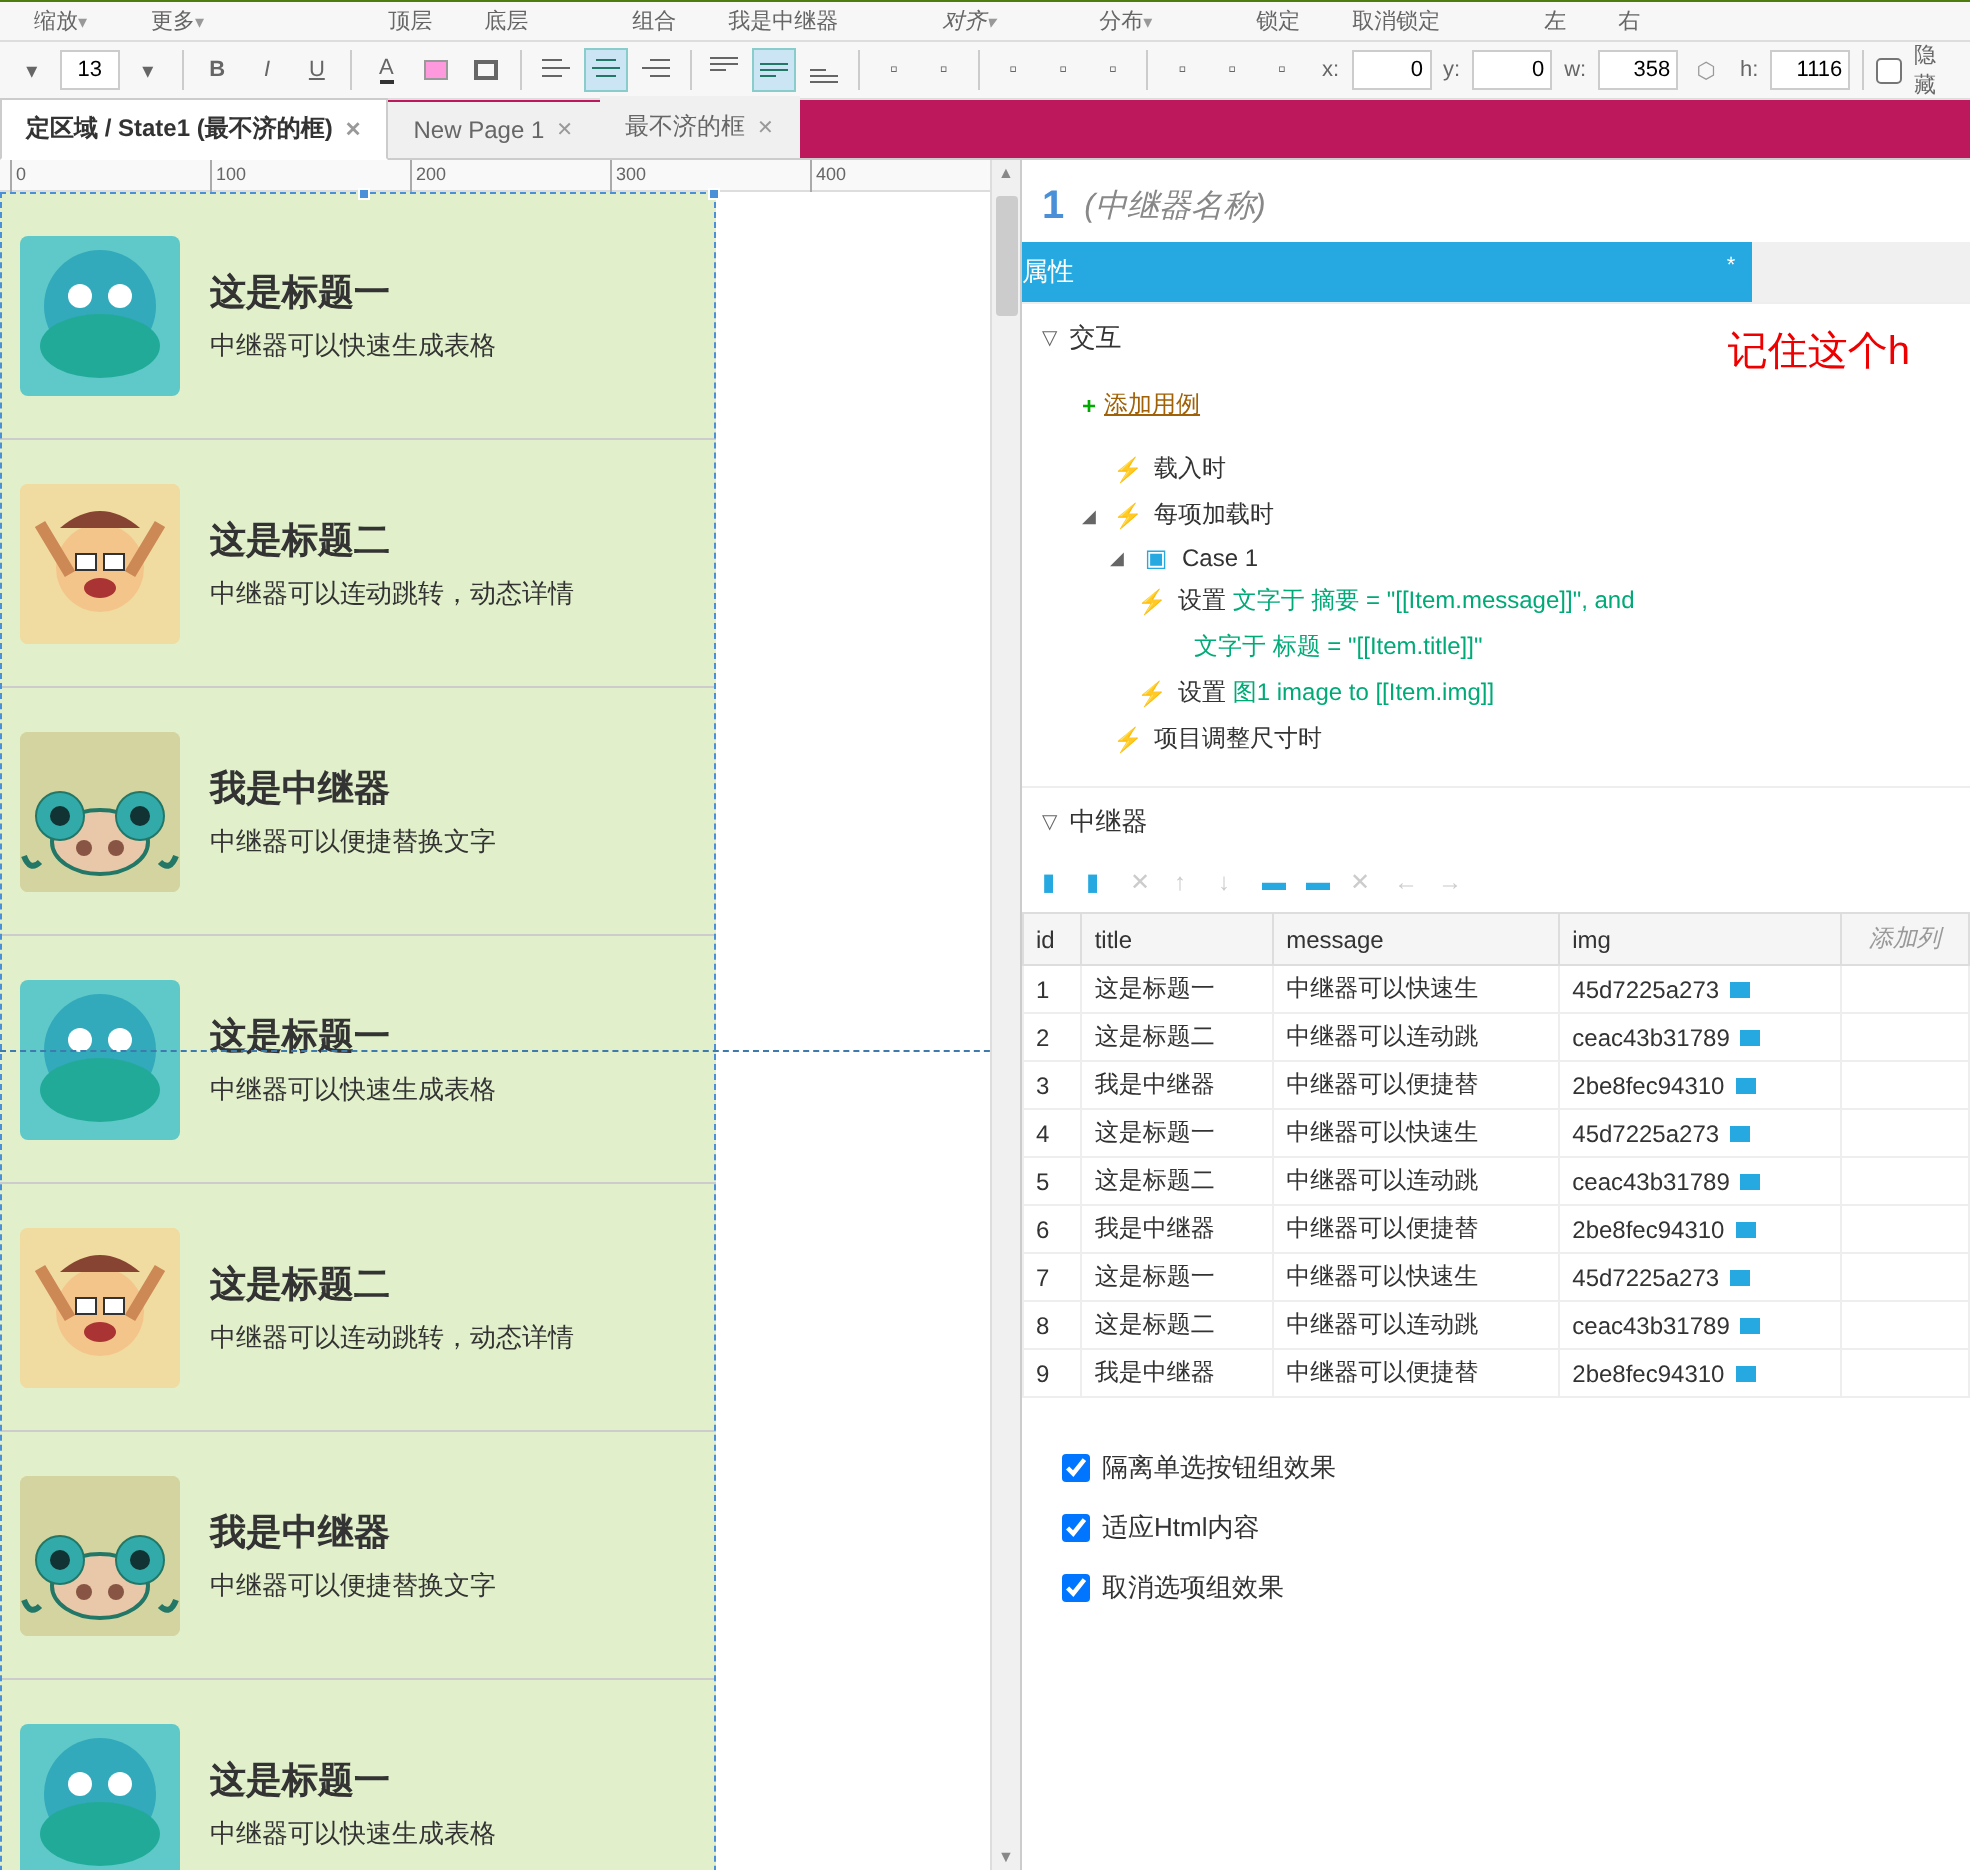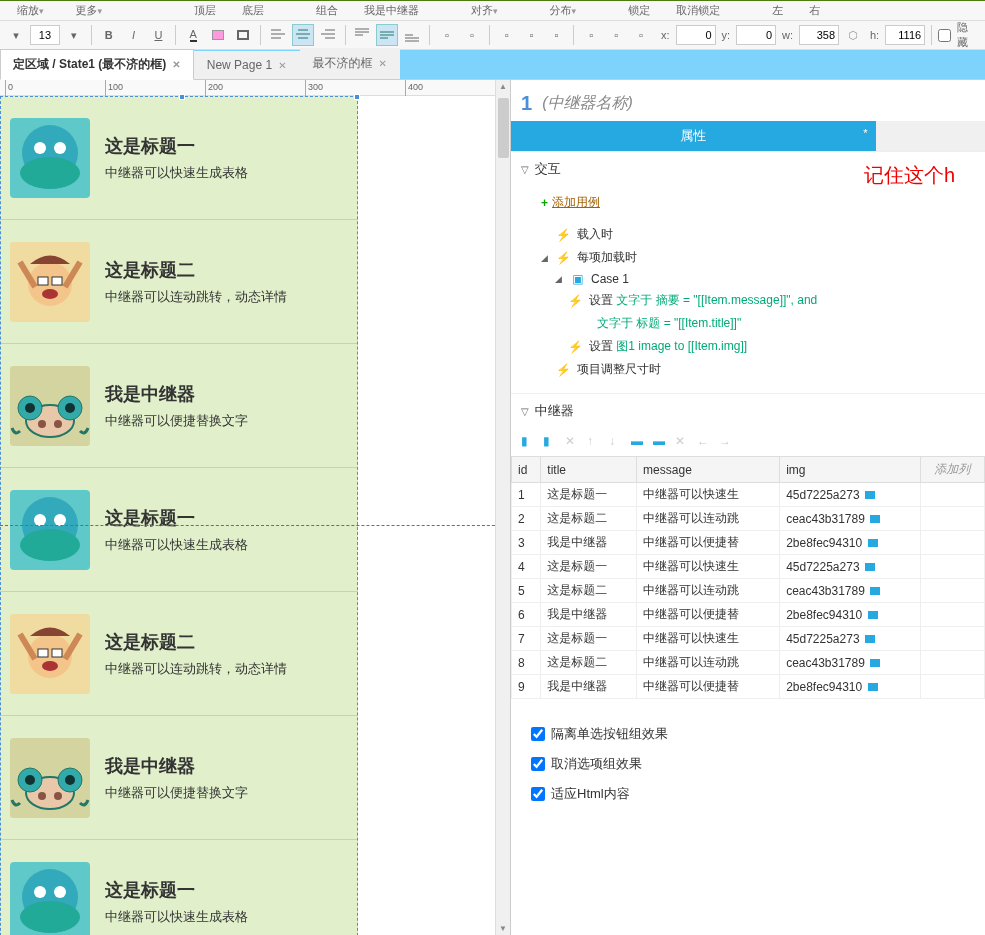--- a/index.html
+++ b/index.html
@@ -14,21 +14,21 @@
 
 .toolbar2 { height: 30px; display: flex; align-items: center; padding: 0 5px; gap: 3px; background: #f7f7f7; border-top: 1px solid #ddd; border-bottom: 1px solid #ddd; }
 .tb-btn { width: 24px; height: 22px; display: flex; align-items: center; justify-content: center; border: 1px solid transparent; cursor: pointer; font-size: 11px; color: #666; }
 .tb-btn.active { background: #cce5f5; border-color: #8cc; }
 .tb-sep { width: 1px; height: 20px; background: #ccc; margin: 0 3px; }
 .tb-input { width: 40px; height: 20px; border: 1px solid #ccc; font-size: 11px; padding: 0 3px; text-align: right; }
 .tb-label { font-size: 11px; color: #666; margin: 0 3px; }
 .align-icon { width: 18px; height: 16px; }
 
 
-.tabs { height: 30px; display: flex; align-items: flex-end; background: #7dd3fc; border-bottom: 1px solid #ccc; }
+.tabs { height: 30px; display: flex; align-items: flex-end; background: #be185d; border-bottom: 1px solid #ccc; }
 .tab { padding: 6px 12px; font-size: 12px; color: #666; display: flex; align-items: center; gap: 6px; border: 1px solid transparent; cursor: pointer; background: #f0f0f0; }
 .tab.active { background: #fff; border: 1px solid #ccc; border-bottom: 1px solid #fff; margin-bottom: -1px; font-weight: bold; color: #333; }
 .tab .close { color: #999; font-size: 10px; }
 
 
 .main { display: flex; height: calc(100% - 80px); }
 .canvas-area { width: 510px; background: #fff; position: relative; overflow: hidden; }
 .right-panel { flex: 1; background: #fff; border-left: 1px solid #ccc; overflow-y: auto; position: relative; }
 
 
@@ -54,21 +54,21 @@
 
 
 .a1 svg, .a2 svg, .a3 svg { width: 100%; height: 100%; }
 
 
 .annotation { position: absolute; top: 82px; right: 30px; color: #e00; font-size: 20px; font-family: Arial; }
 .inspector-header { padding: 12px 10px 6px; display: flex; align-items: center; gap: 10px; }
 .inspector-header .idx { font-size: 20px; color: #4a90d9; font-weight: bold; }
 .inspector-header .name { font-size: 16px; color: #888; font-style: italic; }
 .insp-tab-bar { display: flex; }
-.insp-tab { flex: 1; background: #26a9e0; color: #fff; text-align: center; padding: 6px 0; font-size: 13px; position: relative; }
+.insp-tab { flex: 1; background: #26a9e0; color: #fff; padding: 6px 0; font-size: 13px; position: relative; }
 .insp-tab .star { position: absolute; right: 8px; top: 6px; font-size: 11px; }
 .insp-tab.inactive { background: #f0f0f0; flex: 0.3; }
 
 .section { border-top: 1px solid #eee; }
 .section-header { padding: 8px 10px; display: flex; align-items: center; gap: 6px; font-size: 13px; cursor: pointer; }
 .section-header .caret { color: #666; font-size: 10px; }
 .section-body { padding: 4px 10px 12px 30px; }
 .add-case { color: #0a7; padding: 4px 0; display: flex; align-items: center; gap: 4px; }
 .add-case .plus { color: #0a0; font-weight: bold; }
 .add-case a { color: #a16207; text-decoration: underline; cursor: pointer; }
@@ -118,21 +118,21 @@
       <span class="item"><span>更多</span><span class="drop">▾</span></span>
     </div>
   <div class="group" style="margin-left:60px;">
     <span class="item">顶层</span>
     <span class="item">底层</span>
   </div>
   <div class="group" style="margin-left:20px;">
     <span class="item">组合</span>
     <span class="item">我是中继器</span>
   </div>
-  <div class="group" style="margin-left:20px;">
+  <div class="group" style="margin-left:20px;font-style:italic;">
     <span class="item"><span>对齐</span><span class="drop">▾</span></span>
   </div>
   <div class="group" style="margin-left:20px;">
     <span class="item"><span>分布</span><span class="drop">▾</span></span>
   </div>
   <div class="group" style="margin-left:20px;">
     <span class="item">锁定</span>
     <span class="item">取消锁定</span>
   </div>
   <div class="group" style="margin-left:20px;">
@@ -522,21 +522,21 @@
           </tbody>
       </table>
 
       <div style="height:20px;"></div>
       <div class="chk-row">
         <input type="checkbox" checked="" style="">
         <span>隔离单选按钮组效果</span>
       </div>
       <div class="chk-row">
         <input type="checkbox" checked="" style="">
-        <span>取消选项组效果</span>
+        <span>适应Html内容</span>
       </div>
       <div class="chk-row">
         <input type="checkbox" checked="" style="">
-        <span>适应Html内容</span>
+        <span>取消选项组效果</span>
       </div>
     </div>
   </div>
 </div>
 
 </body></html>

